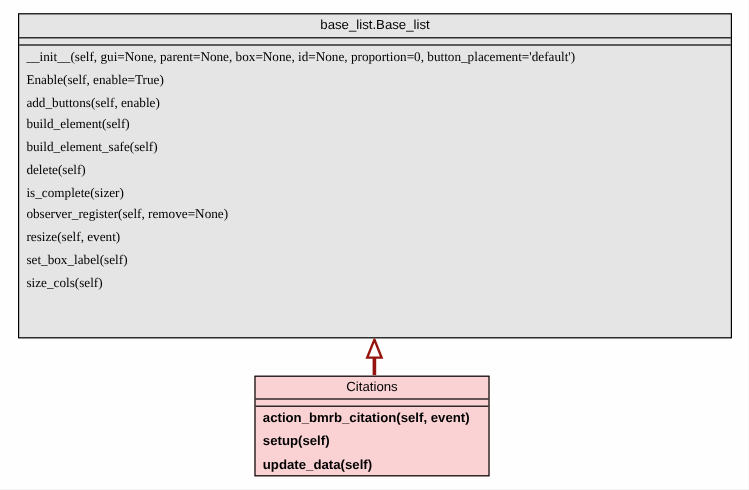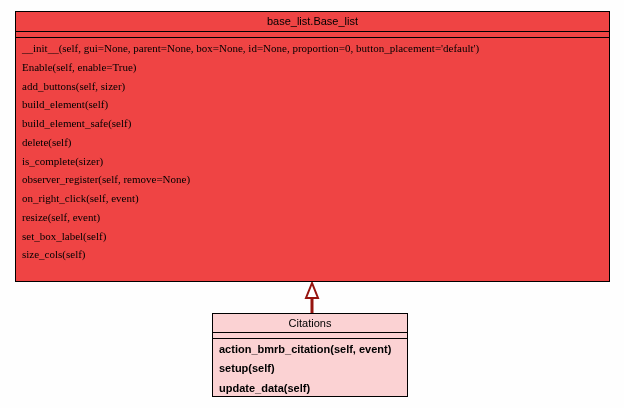--- a/index.html
+++ b/index.html
@@ -46,33 +46,32 @@
   .box-sub .attrs  { height: 5px; }
   .box-sub .m      { height: 19.3px; line-height: 19.3px; font-weight: bold; }
 
   .inh-arrow { position: absolute; left: 299px; top: 282px; }
 </style>
 </head>
 <body>
 
 <div class="canvas">
 
-  <div class="class-box box-base" style="background-color: #ef4444;">
+  <div class="class-box box-base" style="background-color: #e5e5e5;">
     <div class="title">base_list.Base_list</div>
     <div class="attrs"></div>
     <div class="methods">
       <div class="m">__init__(self, gui=None, parent=None, box=None, id=None, proportion=0, button_placement='default')</div>
       <div class="m">Enable(self, enable=True)</div>
-      <div class="m">add_buttons(self, sizer)</div>
+      <div class="m">add_buttons(self, enable)</div>
       <div class="m">build_element(self)</div>
       <div class="m">build_element_safe(self)</div>
       <div class="m">delete(self)</div>
       <div class="m">is_complete(sizer)</div>
       <div class="m">observer_register(self, remove=None)</div>
-      <div class="m">on_right_click(self, event)</div>
       <div class="m">resize(self, event)</div>
       <div class="m">set_box_label(self)</div>
       <div class="m">size_cols(self)</div>
     </div>
   </div>
 
   <svg class="inh-arrow" width="26" height="31" viewBox="0 0 26 31">
     <line x1="13" y1="15" x2="13" y2="31" stroke-width="3" style="stroke: rgb(150, 20, 15);"></line>
     <polygon points="13,1 7,16 19,16" fill="#ffffff" stroke-width="2" style="stroke: rgb(150, 20, 15);"></polygon>
   </svg>

